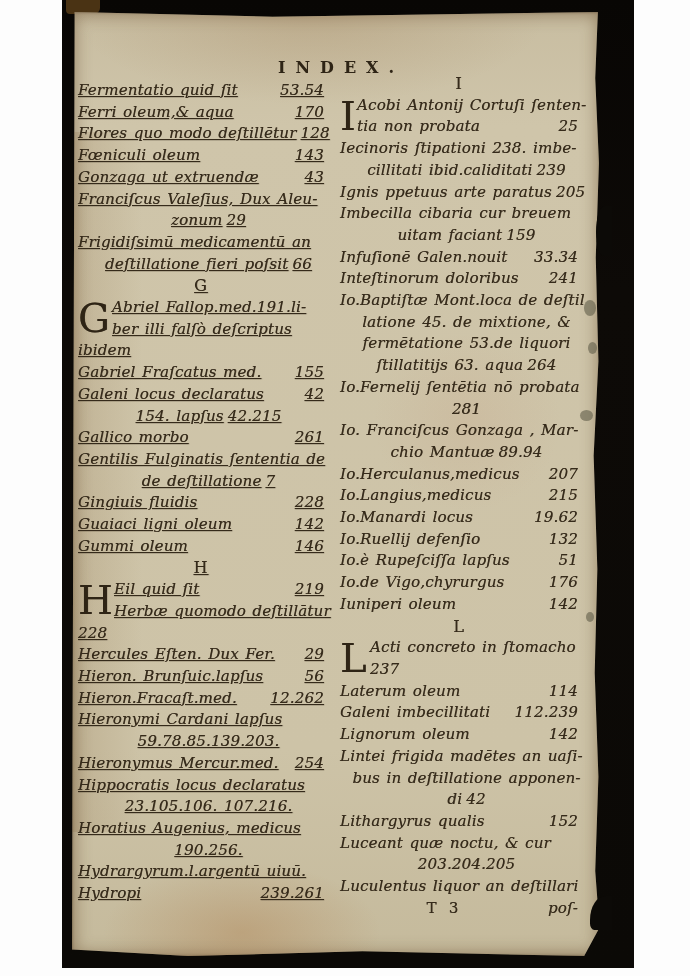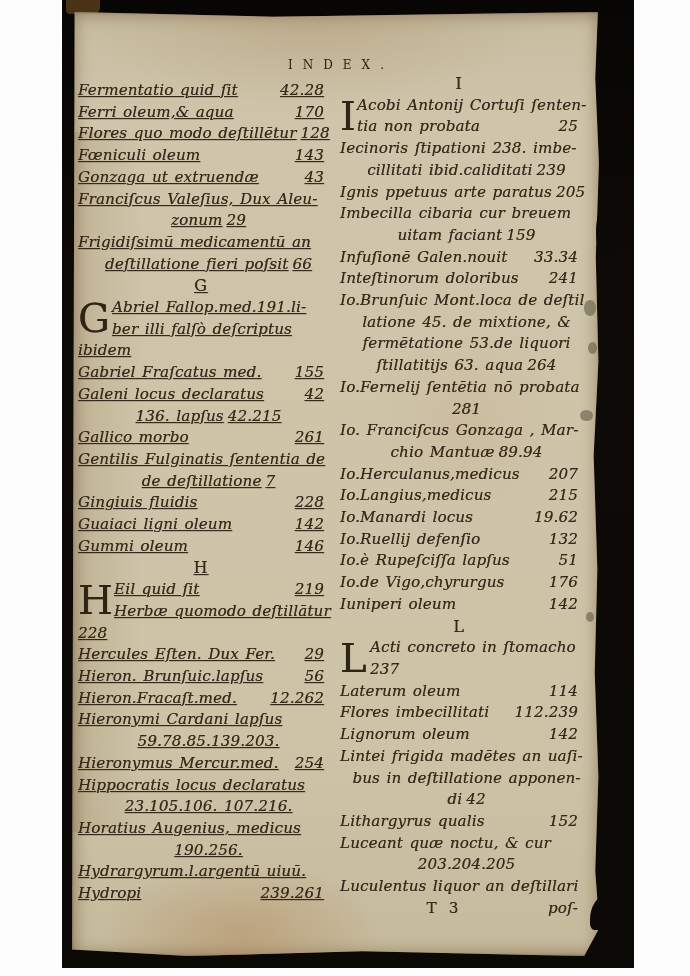--- a/index.html
+++ b/index.html
@@ -40,21 +40,21 @@
   .spot2 { left:516px; top:330px; width:9px;  height:12px; }
   .spot3 { left:508px; top:398px; width:13px; height:11px; }
   .spot4 { left:514px; top:600px; width:8px;  height:10px; }
 
   .notch { position:absolute; background:#0c0a07; }
   .notch1 { left:534px; top:206px; width:16px; height:50px; border-radius:60% 0 0 55%; }
   .notch2 { left:528px; top:896px; width:22px; height:34px; border-radius:70% 0 0 20%; }
 
   
   .pg-header { position:absolute; left:0; top:46px; width:100%; text-align:center;
-               font-size:12px; font-weight:normal; letter-spacing:10px; text-indent:10px;
+               font-size:16px; font-weight:bold; letter-spacing:10px; text-indent:10px;
                color:#2e2415; }
   .col { position:absolute; font-style:italic; font-size:15px; line-height:21.7px;
          letter-spacing:.2px; word-spacing:1.5px;
          text-shadow:.3px .3px .5px rgba(48,36,22,.65); }
   .col-left  { left:6px;  top:68px; width:246px;text-decoration:underline; }
   .col-right { left:268px; top:61px; width:238px; }
 
   .ln { display:flex; justify-content:space-between; white-space:nowrap; }
   .ln .num { padding-left:4px; }
   .ind { padding-left:15px;justify-content:center; }
@@ -84,21 +84,21 @@
       <div class="edge-spot spot1"></div>
       <div class="edge-spot spot2"></div>
       <div class="edge-spot spot3"></div>
       <div class="edge-spot spot4"></div>
 
       <div class="pg-header">INDEX.</div>
 
       <div class="col col-left">
           <div class="ln">
             <span class="txt">Fermentatio quid ſit</span>
-            <span class="num">42.28</span>
+            <span class="num">53.54</span>
           </div>
           <div class="ln">
             <span class="txt">Ferri oleum,&amp; aqua</span>
             <span class="num">170</span>
           </div>
           <div class="ln">
             <span class="txt">Flores quo modo deſtillētur</span>
             <span class="num">128</span>
           </div>
           <div class="ln">
@@ -138,21 +138,21 @@
           </div>
           <div class="ln">
             <span class="txt">Gabriel Fraſcatus med.</span>
             <span class="num">155</span>
           </div>
           <div class="ln">
             <span class="txt">Galeni locus declaratus</span>
             <span class="num">42</span>
           </div>
           <div class="ln ind">
-            <span class="txt">136. lapſus</span>
+            <span class="txt">154. lapſus</span>
             <span class="num">42.215</span>
           </div>
           <div class="ln">
             <span class="txt">Gallico morbo</span>
             <span class="num">261</span>
           </div>
           <div class="ln">
             <span class="txt">Gentilis Fulginatis ſententia de</span>
           </div>
           <div class="ln ind">
@@ -259,21 +259,21 @@
           </div>
           <div class="ln">
             <span class="txt">Infuſionē Galen.nouit</span>
             <span class="num">33.34</span>
           </div>
           <div class="ln">
             <span class="txt">Inteſtinorum doloribus</span>
             <span class="num">241</span>
           </div>
           <div class="ln">
-            <span class="txt">Io.Brunſuic Mont.loca de deſtil</span>
+            <span class="txt">Io.Baptiſtæ Mont.loca de deſtil</span>
           </div>
           <div class="ln ind">
             <span class="txt">latione 45. de mixtione, &amp;</span>
           </div>
           <div class="ln ind">
             <span class="txt">fermētatione 53.de liquori</span>
           </div>
           <div class="ln ind">
             <span class="txt">ſtillatitijs 63. aqua</span>
             <span class="num">264</span>
@@ -327,21 +327,21 @@
             </div>
             <div class="ln">
               <span class="txt">237</span>
             </div>
           </div>
           <div class="ln">
             <span class="txt">Laterum oleum</span>
             <span class="num">114</span>
           </div>
           <div class="ln">
-            <span class="txt">Flores imbecillitati</span>
+            <span class="txt">Galeni imbecillitati</span>
             <span class="num">112.239</span>
           </div>
           <div class="ln">
             <span class="txt">Lignorum oleum</span>
             <span class="num">142</span>
           </div>
           <div class="ln">
             <span class="txt">Lintei frigida madētes an uaſi-</span>
           </div>
           <div class="ln ind">

